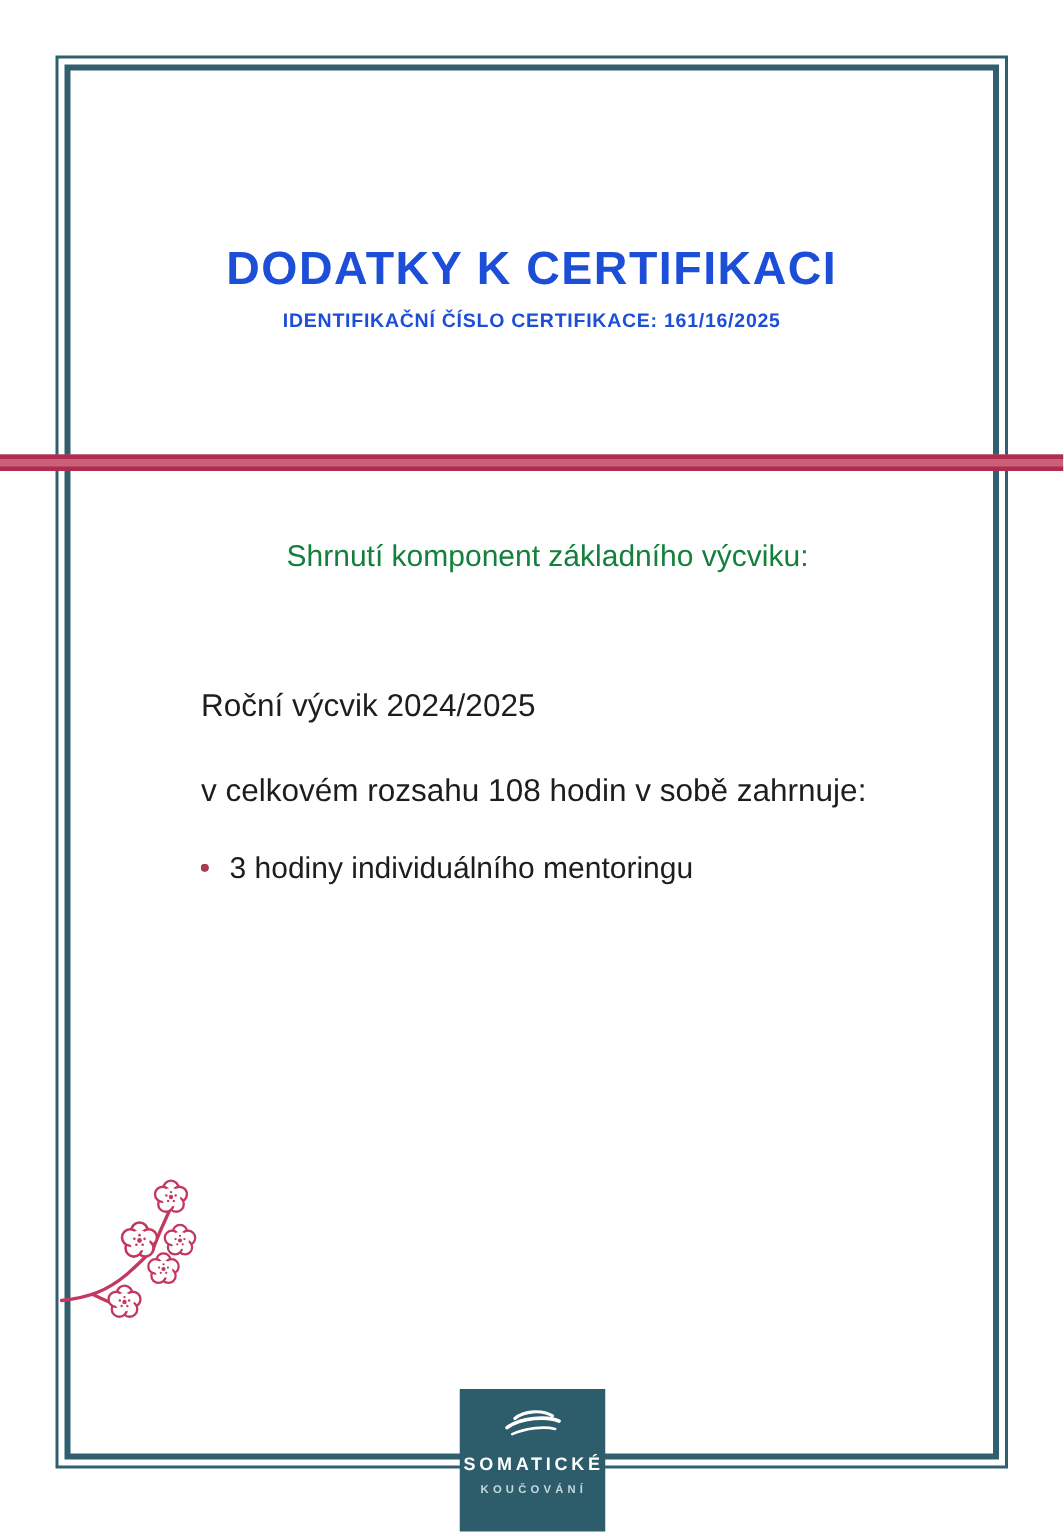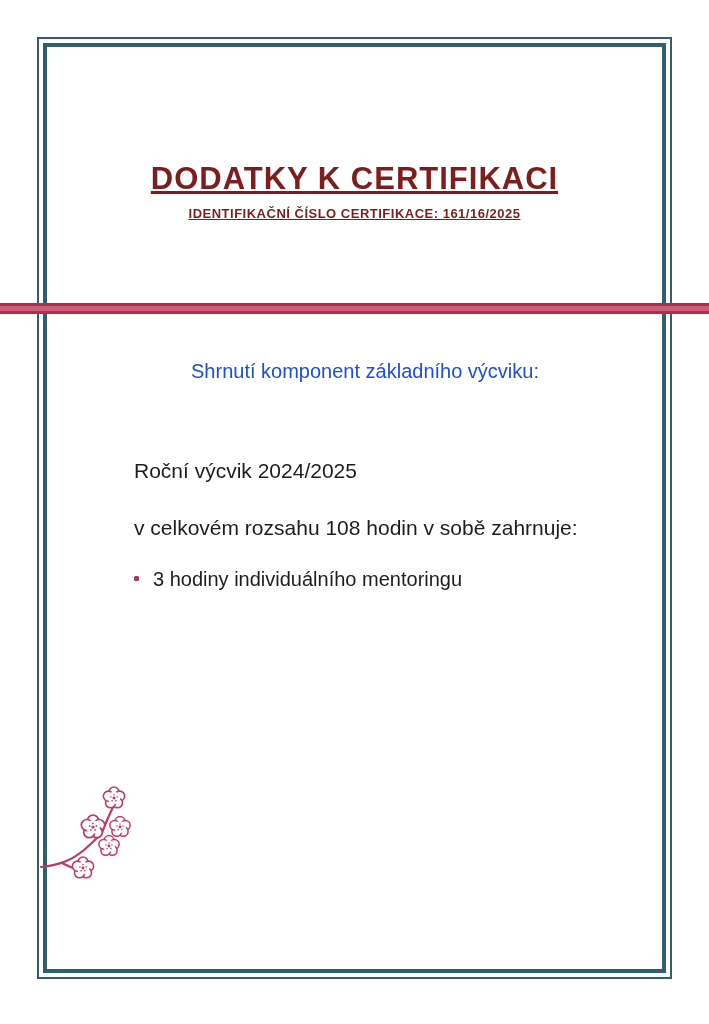--- a/index.html
+++ b/index.html
@@ -31,43 +31,42 @@
     height:5px;
     background:#cc6078;
     border-top:3px solid #ae2d50;
     border-bottom:3px solid #ae2d50;
     z-index:3;
   }
   .title-block{
     position:absolute;
     left:0; right:0; top:160px;
     text-align:center;
-    color:#7f1d1d;
-    z-index:2;
-    text-decoration:underline;
+    color:#1d4ed8;
+    z-index:2;
   }
   .title-block h1{
     margin:0;
     font-size:31px;
     font-weight:600;
     letter-spacing:1px;
     line-height:1.25;
   }
   .title-block h2{
     margin:7px 0 0 0;
     font-size:13px;
     font-weight:600;
     letter-spacing:0.5px;
   }
   .summary-heading{
     position:absolute;
     left:0; right:0; top:360px;
     text-align:center;
     font-size:20px;
-    color:#1d4ed8;
+    color:#15803d;
     z-index:2;
     padding-left:21px;
   }
   .content{
     position:absolute;
     left:134px; top:459px;
     width:470px;
     color:#1d1d1b;
     z-index:2;
   }
@@ -194,14 +193,23 @@
     <path class="stem" d="M5,91 C24,89 36,84 48,74 C55,68 61,62 66,57"></path>
     <path class="stem" d="M26,87 C32,90 36,92 40,93"></path>
     <path class="stem" d="M66,57 C69,48 73,40 77,31"></path>
     <use href="#flw" transform="translate(78,22) scale(1.05)"></use>
     <use href="#flw" transform="translate(57,51) scale(1.15)"></use>
     <use href="#flw" transform="translate(84,51)"></use>
     <use href="#flw" transform="translate(73,70)"></use>
     <use href="#flw" transform="translate(47,92) scale(1.05)"></use>
   </svg>
 
+  <div class="logo">
+    <svg class="wave" width="50" height="26" viewBox="0 0 56 30" aria-hidden="true">
+      <path d="M15,10 C22,4 36,3 44,8" stroke-width="2.4"></path>
+      <path d="M9,17 C20,9 40,8 49,12" stroke-width="2.8"></path>
+      <path d="M13,22 C24,17 38,16 46,18" stroke-width="2"></path>
+    </svg>
+    <div class="brand">SOMATICKÉ</div>
+    <div class="tagline">KOUČOVÁNÍ</div>
+  </div>
 
 </div>
 
 </body></html>

